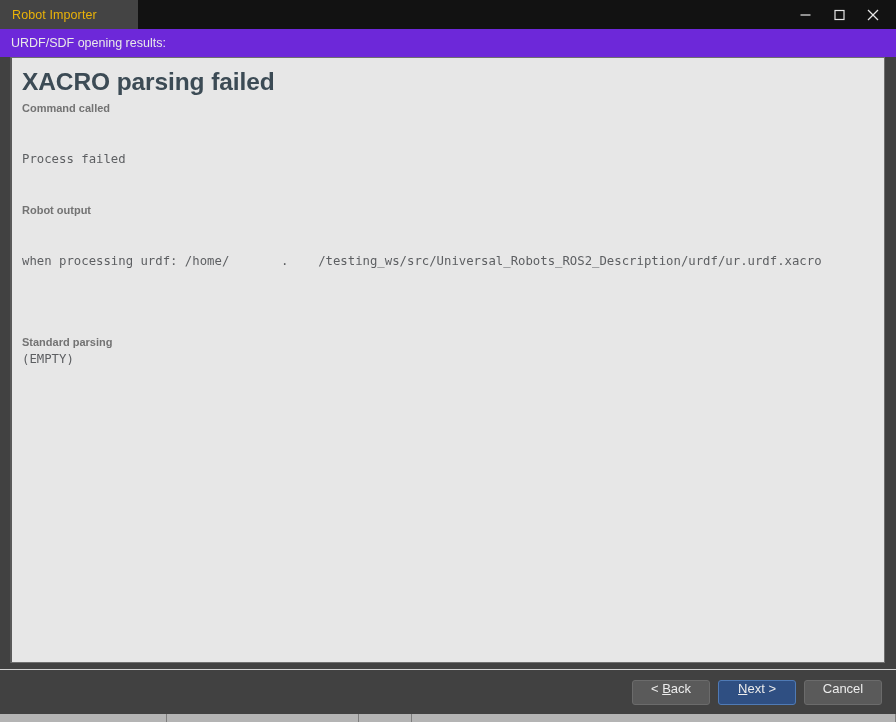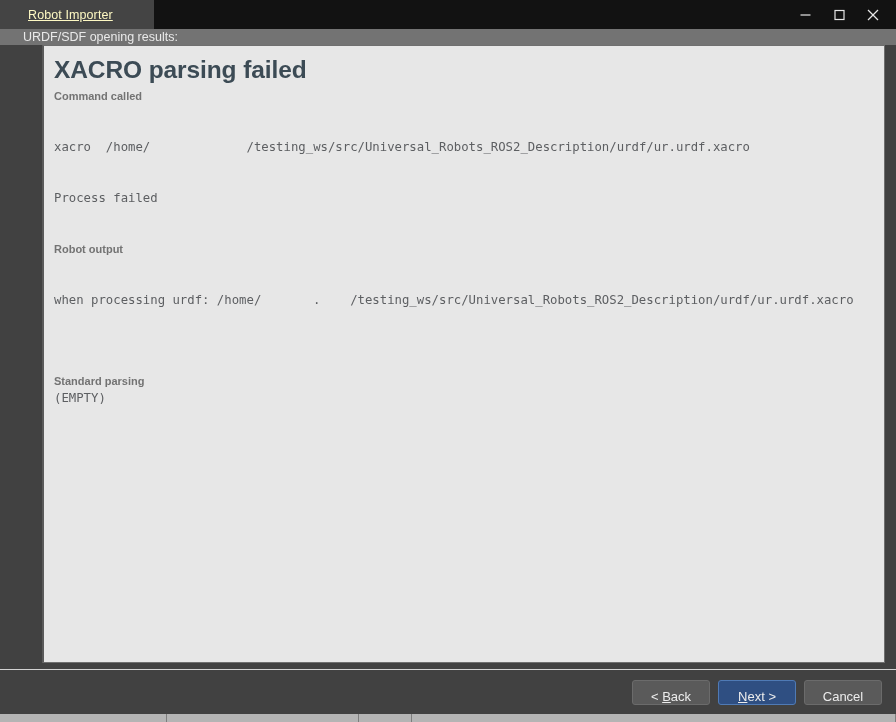--- a/index.html
+++ b/index.html
@@ -28,28 +28,27 @@
   #titlebar {
     height: 29px;
     background: #121212;
     display: flex;
     align-items: stretch;
     flex: 0 0 auto;
     position: relative;
   }
   #app-tab {
     background: #444444;
-    color: #fef9c3;
+    color: #eab308;
     font-size: 12.5px;
     display: flex;
     align-items: center;
-    padding: 0 14px 0 28px;
+    padding: 0 14px 0 12px;
     min-width: 112px;
     letter-spacing: 0.1px;
-    text-decoration: underline;
   }
   #titlebar-filler {
     flex: 1 1 auto;
   }
   #window-controls {
     display: flex;
     align-items: center;
     padding-right: 6px;
   }
   .winbtn {
@@ -58,25 +57,25 @@
     display: flex;
     align-items: center;
     justify-content: center;
     color: #e6e6e6;
   }
   .winbtn svg { display: block; }
 
   
   #subheader {
     flex: 0 0 auto;
-    height: 16px;
-    background: #737373;
-    display: flex;
-    align-items: center;
-    padding-left: 23px;
+    height: 28px;
+    background: #6d28d9;
+    display: flex;
+    align-items: center;
+    padding-left: 11px;
   }
   #subheader-label {
     color: #e9e9e9;
     font-size: 12.5px;
   }
 
   
   #body-area {
     flex: 1 1 auto;
     position: relative;
@@ -87,21 +86,20 @@
   }
   #results-panel {
     flex: 1 1 auto;
     background: #e7e7e7;
     border: 1px solid #6f6f6f;
     border-left: 2px solid #5a5a5a;
     overflow: hidden;
     padding: 10px 12px 12px 10px;
     box-sizing: border-box;
     min-height: 0;
-    margin-left: 32px;
   }
 
   h1.result-title {
     margin: 0 0 6px 0;
     font-size: 24.5px;
     font-weight: bold;
     color: #3c4b55;
     letter-spacing: -0.1px;
   }
   h2.section-title {
@@ -144,21 +142,21 @@
   .btn {
     height: 25px;
     min-width: 78px;
     margin-left: 8px;
     border-radius: 3px;
     font-size: 13px;
     color: #ececec;
     background: #5a5a5a;
     border: 1px solid #6b6b6b;
     display: flex;
-    align-items: flex-end;
+    align-items: flex-start;
     justify-content: center;
     box-sizing: border-box;
     cursor: default;
   }
   .btn.primary {
     background: #2f4f82;
     border: 1px solid #4f7ab5;
   }
   .mnem { text-decoration: underline; }
 
@@ -219,21 +217,20 @@
     <span id="subheader-label">URDF/SDF opening results:</span>
   </div>
 
   <div id="body-area">
     <div id="results-panel">
 
       <h1 class="result-title">XACRO parsing failed</h1>
 
       <h2 class="section-title">Command called</h2>
       <div class="mono-block">
-        <div class="mono-line"><span>xacro  /home/</span><span class="redact">             </span><span>/testing_ws/src/Universal_Robots_ROS2_Description/urdf/ur.urdf.xacro</span></div>
         <div class="mono-line">Process failed</div>
       </div>
 
       <h2 class="section-title">Robot output</h2>
       <div class="mono-block">
         <div class="mono-line"><span>when processing urdf: /home/</span><span class="redact">       .    </span><span>/testing_ws/src/Universal_Robots_ROS2_Description/urdf/ur.urdf.xacro</span></div>
       </div>
 
       <h2 class="section-title spaced">Standard parsing</h2>
       <div class="mono-block">(EMPTY)</div>

